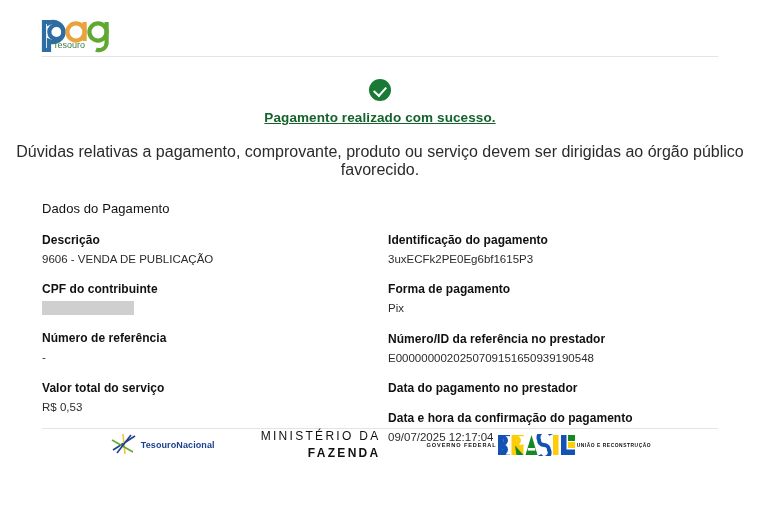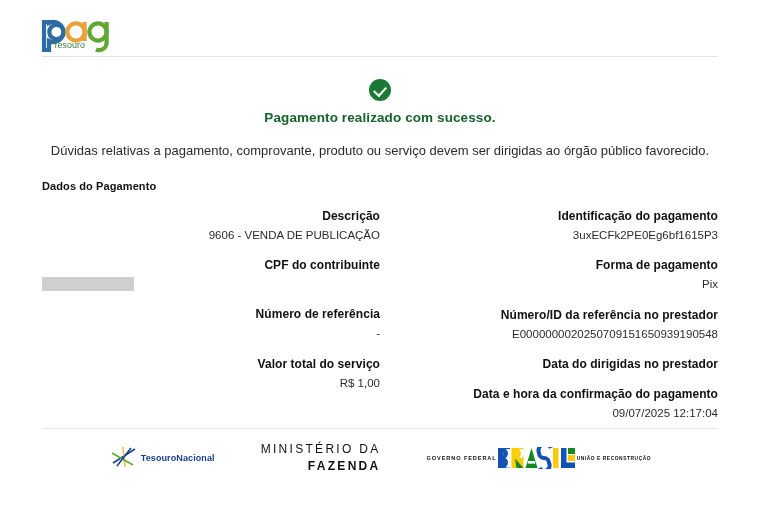--- a/index.html
+++ b/index.html
@@ -65,49 +65,49 @@
     border-width: 0 2.1px 2.1px 0;
     transform: rotate(42deg);
   }
 
   .success-text {
     margin-top: 9px;
     font-size: 13.5px;
     font-weight: bold;
     color: #15632c;
     letter-spacing: 0.1px;
+    text-decoration: underline;
   }
 
   .notice {
     margin-top: 18px;
     text-align: center;
-    font-size: 13px;
+    font-size: 16px;
     color: #2b2b2b;
   }
 
   
   .details-wrap {
     padding: 0 42px;
     margin-top: 22px;
   }
 
   .section-title {
-    font-size: 11px;
-    font-weight: bold;
+    font-size: 13px;
+    font-weight: normal;
     color: #111111;
     letter-spacing: 0.1px;
     margin-bottom: 17px;
   }
 
   .columns {
     display: flex;
   }
   .col {
     width: 50%;
-    text-align: right;
   }
   .col.right { padding-left: 8px; }
 
   .field { margin-bottom: 16px; }
   .field:last-child { margin-bottom: 8px; }
 
   .field-label {
     font-size: 12px;
     font-weight: bold;
     color: #111111;
@@ -136,21 +136,21 @@
     right: 42px;
     top: 428px;
     height: 1px;
     background: #e4e4e4;
   }
 
   .footer {
     position: absolute;
     left: 0;
     right: 0;
-    top: 441px;
+    top: 428px;
     display: flex;
     justify-content: center;
     align-items: center;
     gap: 46px;
   }
 
   .footer-logo { display: flex; align-items: center; }
 
   .tesouro-text {
     font-size: 9px;
@@ -235,21 +235,21 @@
           <div class="redaction cpf"></div>
         </div>
 
         <div class="field">
           <div class="field-label">Número de referência</div>
           <div class="field-value">-</div>
         </div>
 
         <div class="field">
           <div class="field-label">Valor total do serviço</div>
-          <div class="field-value">R$  1,00</div>
+          <div class="field-value">R$  0,53</div>
         </div>
 
       </div>
 
       <div class="col right">
 
         <div class="field">
           <div class="field-label">Identificação do pagamento</div>
           <div class="field-value">3uxECFk2PE0Eg6bf1615P3</div>
         </div>
@@ -258,21 +258,21 @@
           <div class="field-label">Forma de pagamento</div>
           <div class="field-value">Pix</div>
         </div>
 
         <div class="field">
           <div class="field-label">Número/ID da referência no prestador</div>
           <div class="field-value">E0000000020250709151650939190548</div>
         </div>
 
         <div class="field">
-          <div class="field-label">Data do dirigidas no prestador</div>
+          <div class="field-label">Data do pagamento no prestador</div>
         </div>
 
         <div class="field">
           <div class="field-label">Data e hora da confirmação do pagamento</div>
           <div class="field-value">09/07/2025 12:17:04</div>
         </div>
 
       </div>
     </div>
   </div>

